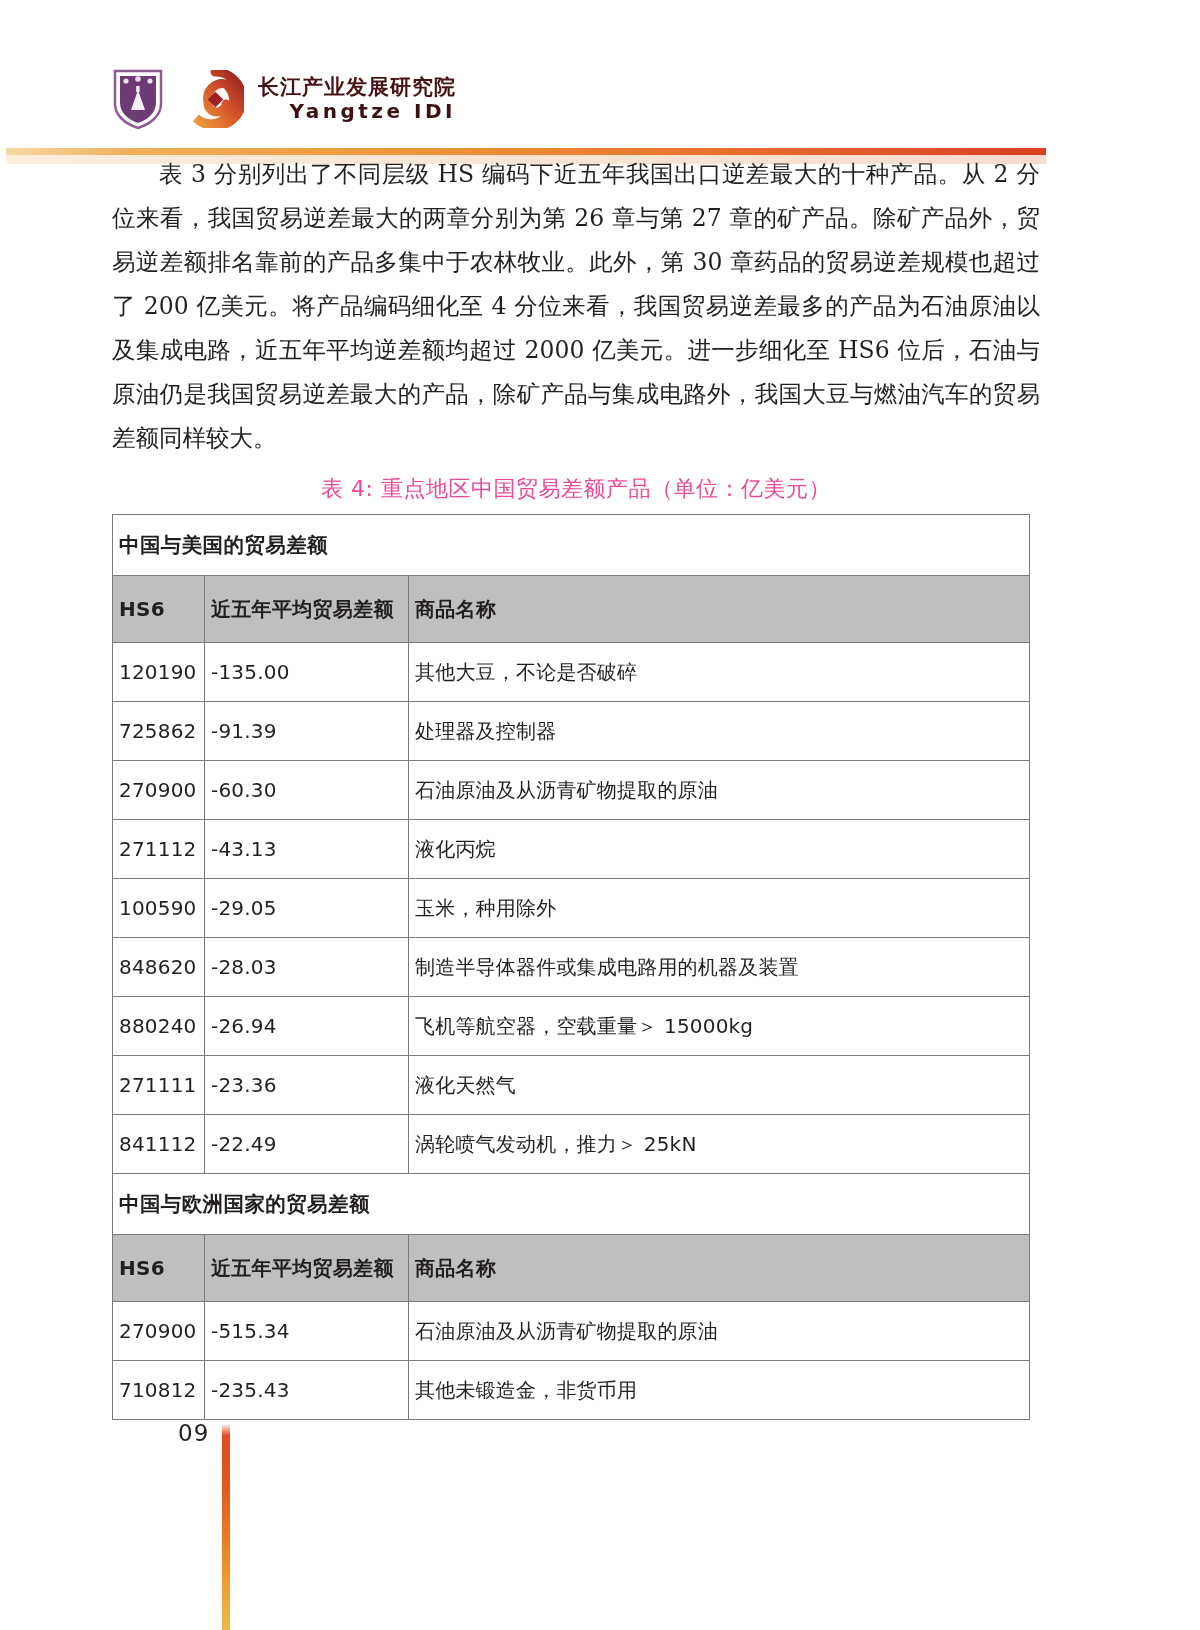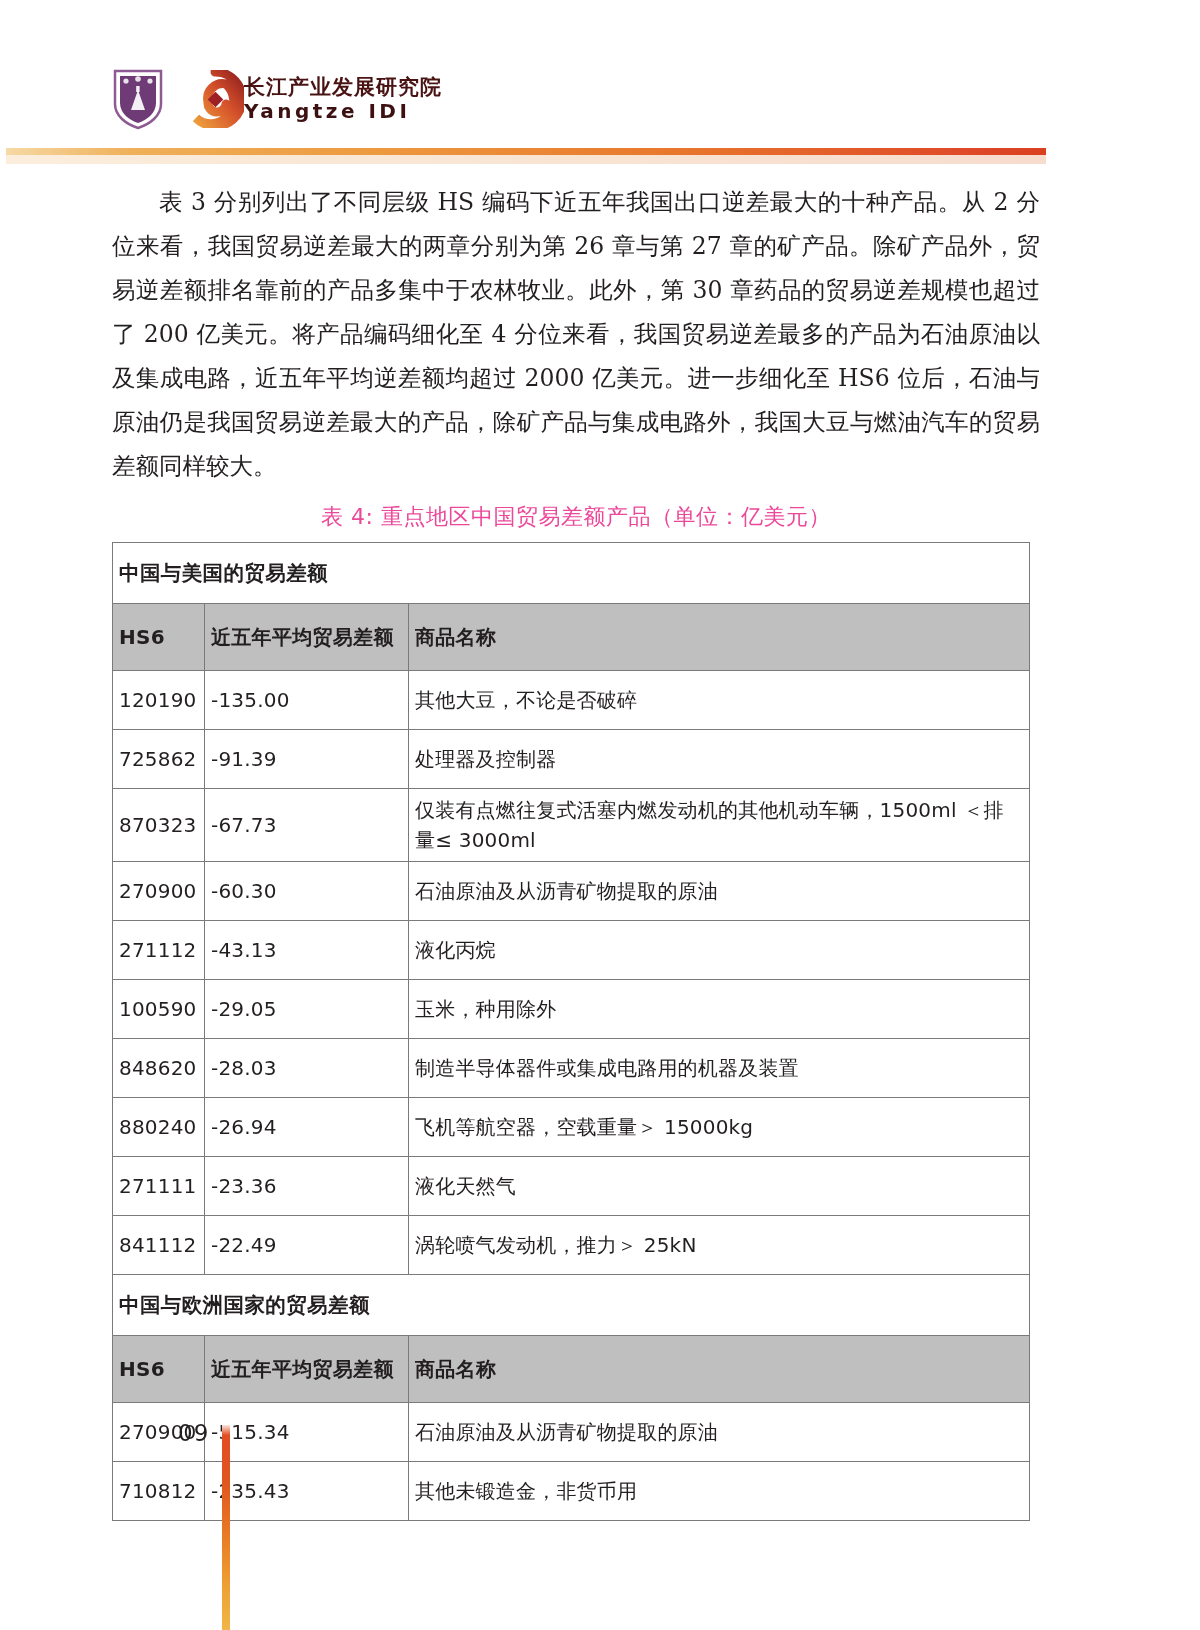--- a/index.html
+++ b/index.html
@@ -34,20 +34,22 @@
   .crest {
     width: 52px;
     height: 62px;
     position: relative;
   }
   .crest svg { display: block; }
 
   .yangtze-logo {
     display: flex;
     align-items: center;
+    gap: 14px;
+    text-align: right;
   }
   .swirl {
     width: 58px;
     height: 58px;
     position: relative;
   }
   .brand-text {
     display: flex;
     flex-direction: column;
     justify-content: center;
@@ -87,21 +89,21 @@
     width: 1040px;
     height: 9px;
     background: linear-gradient(to right, #fbead6 0%, #f8e0cb 50%, #f6d6c4 100%);
     opacity: .85;
   }
 
   
   .content {
     position: absolute;
     left: 112px;
-    top: 180px;
+    top: 152px;
     width: 928px;
   }
   p.body-par {
     margin: 0;
     font-size: 23.5px;
     line-height: 44px;
     text-align: justify;
     text-justify: inter-ideograph;
     text-indent: 2em;
     color: #231f20;
@@ -253,25 +255,20 @@
       <tr class="data-row">
         <td class="cell-hs6">120190</td>
         <td class="cell-val">-135.00</td>
         <td class="cell-name">其他大豆，不论是否破碎</td>
       </tr>
       <tr class="data-row">
         <td class="cell-hs6">725862</td>
         <td class="cell-val">-91.39</td>
         <td class="cell-name">处理器及控制器</td>
       </tr>
-      <tr class="data-row tall">
-        <td class="cell-hs6">870323</td>
-        <td class="cell-val">-67.73</td>
-        <td class="cell-name">仅装有点燃往复式活塞内燃发动机的其他机动车辆，1500ml ＜排量≤ 3000ml</td>
-      </tr>
       <tr class="data-row">
         <td class="cell-hs6">270900</td>
         <td class="cell-val">-60.30</td>
         <td class="cell-name">石油原油及从沥青矿物提取的原油</td>
       </tr>
       <tr class="data-row">
         <td class="cell-hs6">271112</td>
         <td class="cell-val">-43.13</td>
         <td class="cell-name">液化丙烷</td>
       </tr>

